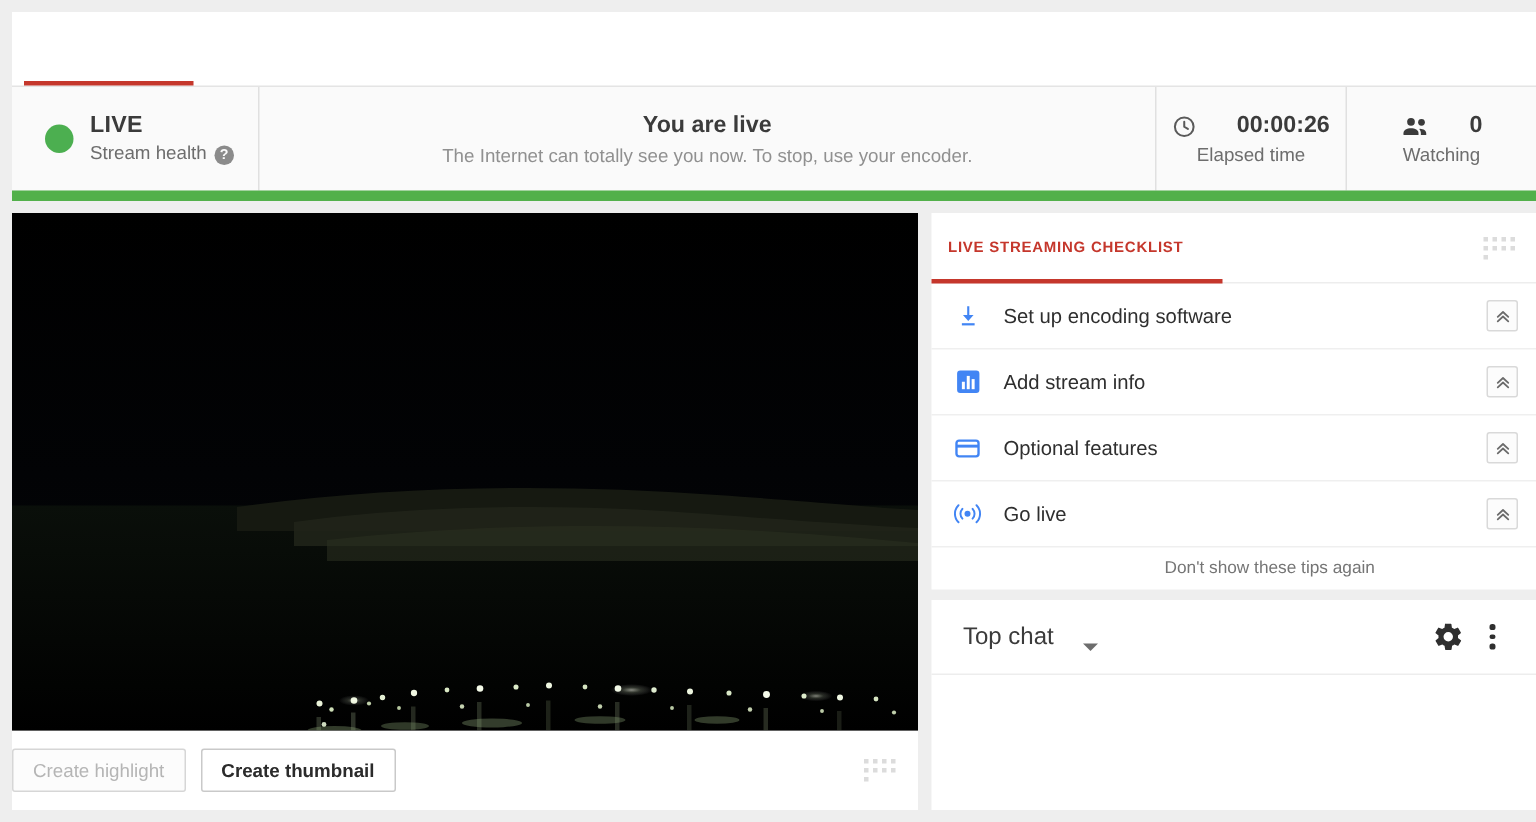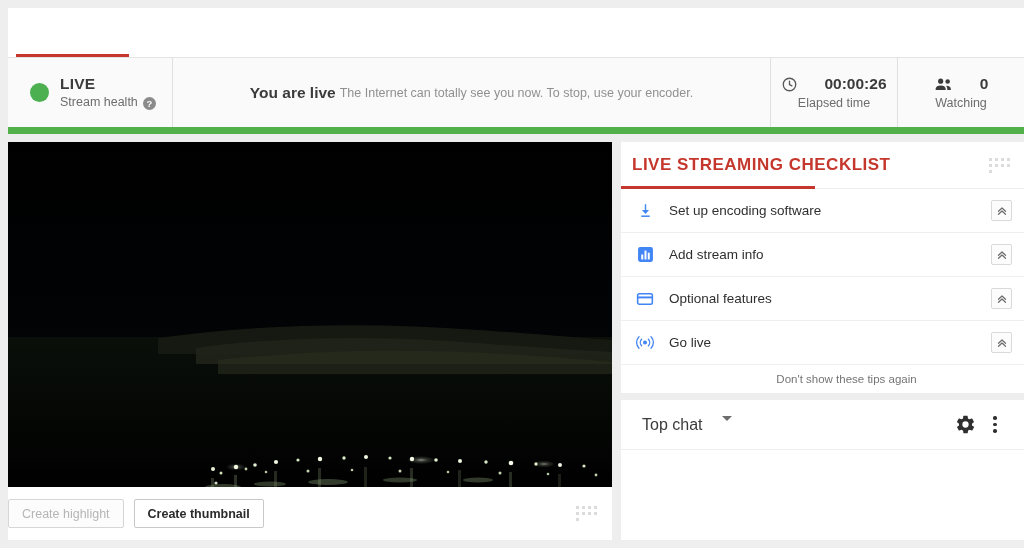--- a/index.html
+++ b/index.html
@@ -41,21 +41,21 @@
   }
   .dot { width: 19px; height: 19px; border-radius: 50%; background: #4caf50; flex: none; }
   .health-txt { line-height: 1.25; }
   .live-word { font-size: 15.5px; font-weight: bold; color: #3b3b3b; letter-spacing: .2px; }
   .health-sub { font-size: 12.5px; color: #6d6d6d; display: flex; align-items: center; gap: 5px; margin-top: 2px; }
   .qmark {
     width: 13px; height: 13px; border-radius: 50%; background: #8b8b8b;
     color: #fafafa; font-size: 9.5px; font-weight: bold; line-height: 13px;
     text-align: center; flex: none;
   }
-  .center-msg { flex: 1; display: flex; flex-direction: row; align-items: center; justify-content: center; gap: 4px; }
+  .center-msg { flex: 1; display: flex; flex-direction: column; align-items: center; justify-content: center; gap: 4px; }
   .center-title { font-size: 15.5px; font-weight: bold; color: #3b3b3b; }
   .center-sub { font-size: 12.5px; color: #909090; }
   .metric {
     width: 127px; display: flex; flex-direction: column; align-items: center;
     justify-content: center; gap: 3px; border-left: 1px solid #e0e0e0;
   }
   .metric-top { display: flex; align-items: center; gap: 26px; }
   .metric-val { font-size: 15.5px; font-weight: bold; color: #3b3b3b; }
   .metric-lbl { font-size: 12.5px; color: #6d6d6d; }
   .mi { fill: #5a5a5a; }
@@ -93,21 +93,21 @@
 
   
   .checklist {
     position: absolute; left: 621px; top: 142px; width: 403px; height: 251px;
     background: #ffffff;
   }
   .cl-head {
     position: relative; height: 47px; display: flex; align-items: center;
     padding-left: 11px; border-bottom: 1px solid #ededed;
   }
-  .cl-title { font-size: 17px; font-weight: bold; letter-spacing: .5px; color: #c5372c; }
+  .cl-title { font-size: 10px; font-weight: bold; letter-spacing: .5px; color: #c5372c; }
   .cl-underline { position: absolute; left: 0; bottom: -1px; width: 194px; height: 3px; background: #c5372c; }
   .cl-grip { position: absolute; right: 13px; top: 50%; transform: translateY(-50%); width: 24px; overflow: hidden; }
   .cl-grip span { display: block; float: left; width: 3px; height: 3px; margin: 1.5px; background: #dcdcdc; }
 
   .cl-item {
     height: 44px; display: flex; align-items: center; padding: 0 12px 0 13px;
     border-bottom: 1px solid #efefef;
   }
   .cl-ico { width: 22px; height: 22px; flex: none; display: flex; align-items: center; justify-content: center; }
   .cl-label { flex: 1; font-size: 13.5px; color: #2f2f2f; margin-left: 13px; }
@@ -121,21 +121,21 @@
   .cl-foot span { font-size: 11.5px; color: #757575; margin-left: 48px; }
 
   .chat {
     position: absolute; left: 621px; top: 400px; width: 403px; height: 140px;
     background: #ffffff;
   }
   .chat-head {
     height: 50px; display: flex; align-items: center; padding: 0 14px 0 21px;
     border-bottom: 1px solid #ededed;
   }
-  .chat-sel { display: flex; align-items: flex-start; gap: 20px; flex: 1; }
+  .chat-sel { display: flex; align-items: flex-end; gap: 20px; flex: 1; }
   .chat-sel-txt { font-size: 16px; color: #3b3b3b; }
   .caret { width: 0; height: 0; border-left: 5px solid transparent; border-right: 5px solid transparent; border-top: 5px solid #6d6d6d; }
   .chat-ico { width: 30px; display: flex; align-items: center; justify-content: center; }
   .kebab { display: flex; flex-direction: column; gap: 3px; align-items: center; }
   .kebab i { width: 3.5px; height: 3.5px; border-radius: 50%; background: #2f2f2f; display: block; }
 </style>
 </head>
 <body>
 
 <div class="page">

